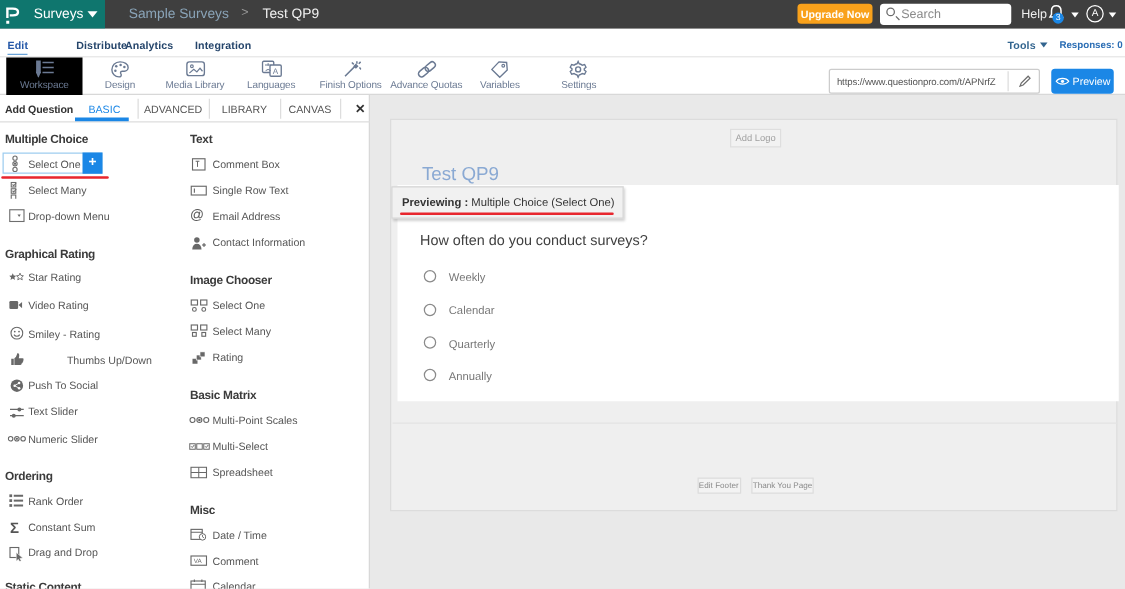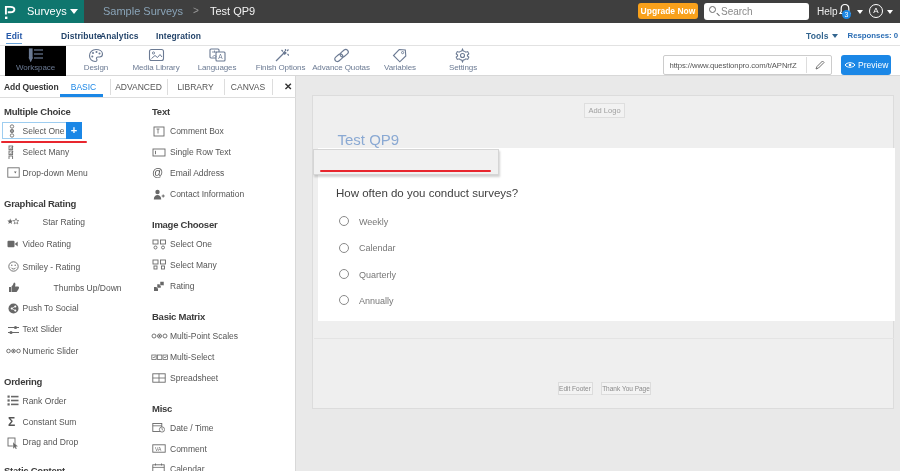--- a/index.html
+++ b/index.html
@@ -259,21 +259,21 @@
         <rect x="0.8" y="0.8" width="11.4" height="9.4" fill="none" stroke="#6e6e6e" stroke-width="0.9"></rect>
         <path d="M7 4.5 l2.6 0 l-1.3 2 z" fill="#666"></path>
       </svg>
     <div class="item abs" style="left:22.5px;top:91.5px;">Drop-down Menu</div>
 
     <div class="sechead abs" style="left:4px;top:121.5px;">Graphical Rating</div>
     <svg class="abs" width="12" height="9" viewBox="0 0 12 9" style="left:6.5px;top:142px;">
         <path d="M3.2 0.5 L4 2.4 L6 2.6 L4.5 3.9 L5 5.9 L3.2 4.8 L1.4 5.9 L1.9 3.9 L0.4 2.6 L2.4 2.4 Z" fill="#686868"></path>
         <path d="M9 0.5 L9.8 2.4 L11.8 2.6 L10.3 3.9 L10.8 5.9 L9 4.8 L7.2 5.9 L7.7 3.9 L6.2 2.6 L8.2 2.4 Z" fill="none" stroke="#686868" stroke-width="0.7"></path>
       </svg>
-    <div class="item abs" style="left:22.5px;top:141px;margin-left:20px;">Star Rating</div>
+    <div class="item abs" style="left:22.5px;top:141px;">Star Rating</div>
     <svg class="abs" width="11" height="8" viewBox="0 0 11 8" style="left:7px;top:163.5px;">
         <rect x="0.5" y="0.8" width="7" height="6.4" rx="1" fill="#686868"></rect>
         <path d="M7.8 4 L10.7 1.5 L10.7 6.5 Z" fill="#686868"></path>
       </svg>
     <div class="item abs" style="left:22.5px;top:162.5px;">Video Rating</div>
     <svg class="abs" width="11" height="11" viewBox="0 0 11 11" style="left:8px;top:185px;">
         <circle cx="5.5" cy="5.5" r="4.7" fill="none" stroke="#686868" stroke-width="0.9"></circle>
         <circle cx="3.8" cy="4.2" r="0.7" fill="#686868"></circle>
         <circle cx="7.2" cy="4.2" r="0.7" fill="#686868"></circle>
         <path d="M3.2 6.7 a2.7 2.7 0 0 0 4.6 0" fill="none" stroke="#686868" stroke-width="0.9"></path>
@@ -435,16 +435,17 @@
     <div class="radio abs" style="top:146.5px;"></div>
       <div class="rlbl abs" style="top:147.4px;">Calendar</div>
     <div class="radio abs" style="top:173px;"></div>
       <div class="rlbl abs" style="top:173.9px;">Quarterly</div>
     <div class="radio abs" style="top:198.7px;"></div>
       <div class="rlbl abs" style="top:199.6px;">Annually</div>
     <div id="footline" class="abs"></div>
     <div class="fbtn abs" style="left:245px;width:35px;">Edit Footer</div>
     <div class="fbtn abs" style="left:288.5px;width:50px;">Thank You Page</div>
     <div id="strip" class="abs">
+        <div class="t"><b>Previewing :</b> Multiple Choice (Select One)</div>
         <div id="redline2" class="abs"></div>
       </div>
   </div>
 </div>
 
 </body></html>

